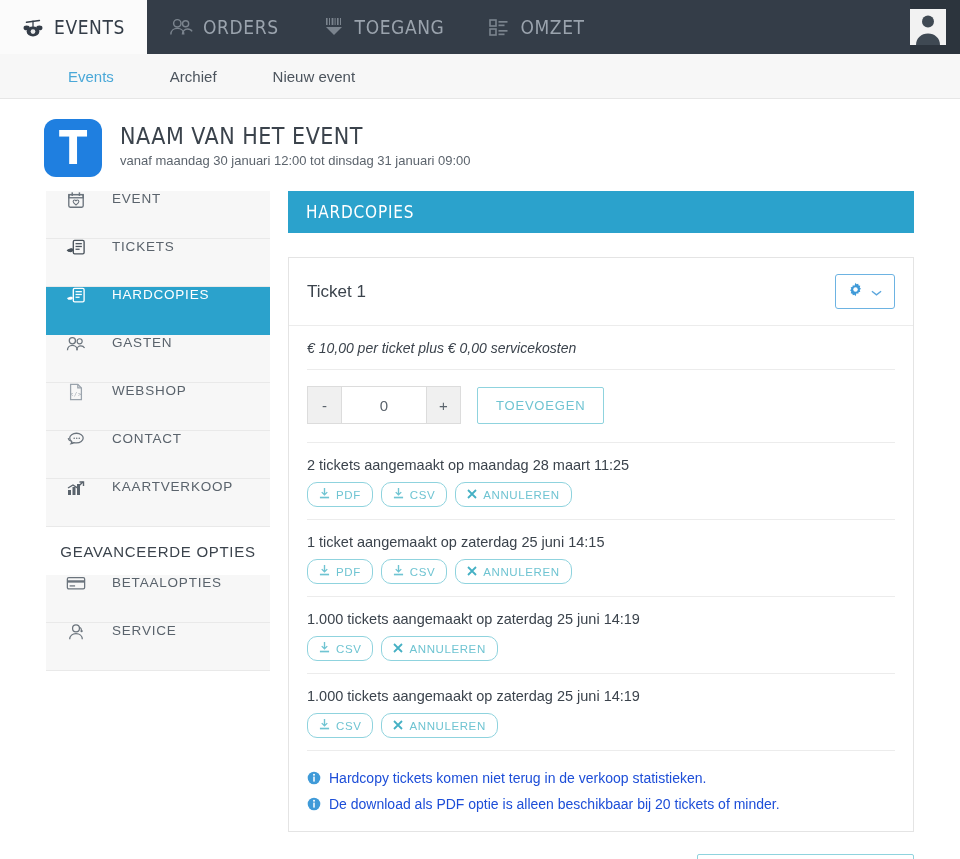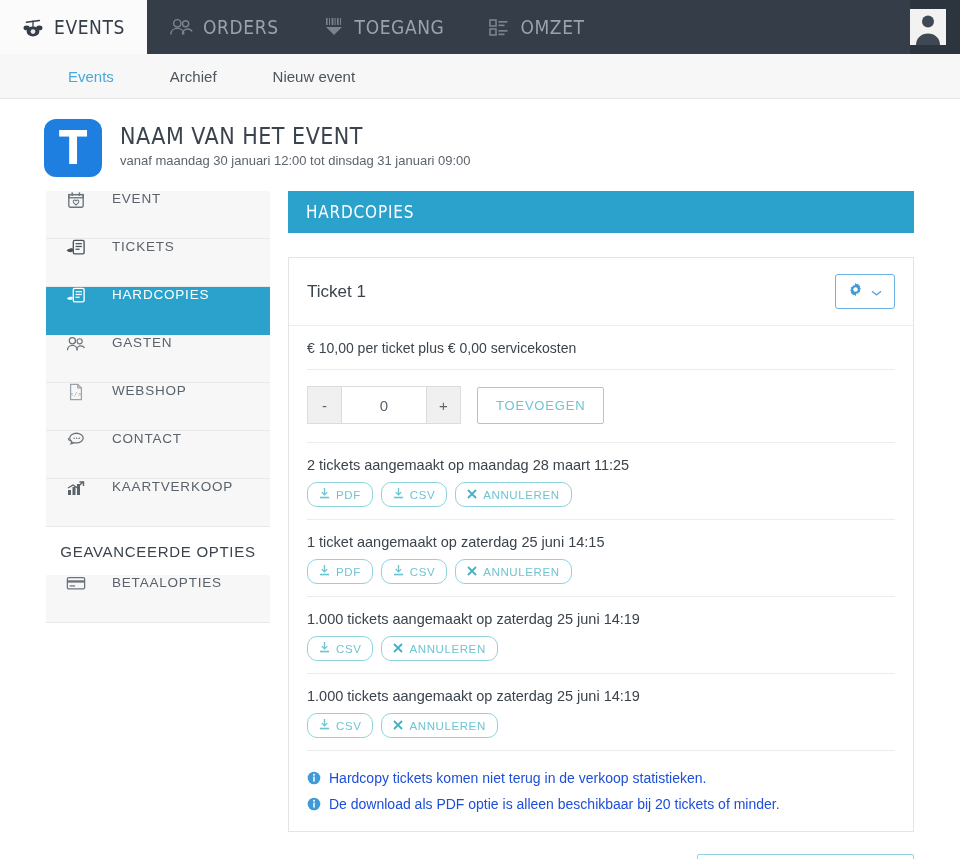--- a/index.html
+++ b/index.html
@@ -92,21 +92,21 @@
     display: flex; align-items: center; justify-content: space-between;
     padding: 16px 18px; border-bottom: 1px solid #ececec;
   }
   .card-title { font-size: 17px; color: #3b434c; }
   .gear-btn {
     display: flex; align-items: center; gap: 8px;
     border: 1px solid #6db3e2; border-radius: 3px;
     padding: 7px 12px; background: #fff; color: #3f9ad8;
   }
   .card-body { padding: 14px 18px 14px 18px; }
-  .price-line { font-size: 14px; color: #3b434c; padding-bottom: 13px; border-bottom: 1px solid #ececec; }
+  .price-line { font-size: 14px; color: #3b434c; padding-bottom: 13px; border-bottom: 1px solid #ececec; font-style: italic; }
 
   .stepper-row { display: flex; align-items: center; gap: 16px; padding: 16px 0 18px 0; border-bottom: 1px solid #ececec; }
   .stepper { display: flex; align-items: stretch; }
   .step-btn {
     width: 34px; background: #f0f0f0; border: 1px solid #dcdcdc;
     display: flex; align-items: center; justify-content: center;
     color: #5a636c; font-size: 15px;
   }
   .step-btn.minus { border-right: none; }
   .step-btn.plus { border-left: none; }
@@ -335,20 +335,31 @@
         <span class="s-ico">
           <svg width="20" height="16" viewBox="0 0 22 16">
             <rect x="1.5" y="2" width="19" height="12.5" rx="1.5" fill="none" stroke="#6b747d" stroke-width="1.4"></rect>
             <rect x="1.5" y="5" width="19" height="2.6" fill="#6b747d"></rect>
             <rect x="4" y="10.5" width="6" height="1.4" fill="#6b747d"></rect>
           </svg>
         </span>
         <span>BETAALOPTIES</span>
       </div>
 
+      <div class="side-item">
+        <span class="s-ico">
+          <svg width="18" height="18" viewBox="0 0 20 20">
+            <circle cx="10" cy="6" r="3.8" fill="none" stroke="#6b747d" stroke-width="1.4"></circle>
+            <path d="M3 18c0-3.8 3.1-6.2 7-6.2s7 2.4 7 6.2" fill="none" stroke="#6b747d" stroke-width="1.4"></path>
+            <path d="M13.5 4.5c1.6.6 2.6 2 2.6 3.6" fill="none" stroke="#6b747d" stroke-width="1.3"></path>
+            <circle cx="16.2" cy="9" r="1.3" fill="#6b747d"></circle>
+          </svg>
+        </span>
+        <span>SERVICE</span>
+      </div>
     </div>
 
     <div class="main">
 
       <div class="panel-head">HARDCOPIES</div>
 
       <div class="card">
 
         <div class="card-head">
           <div class="card-title">Ticket 1</div>

